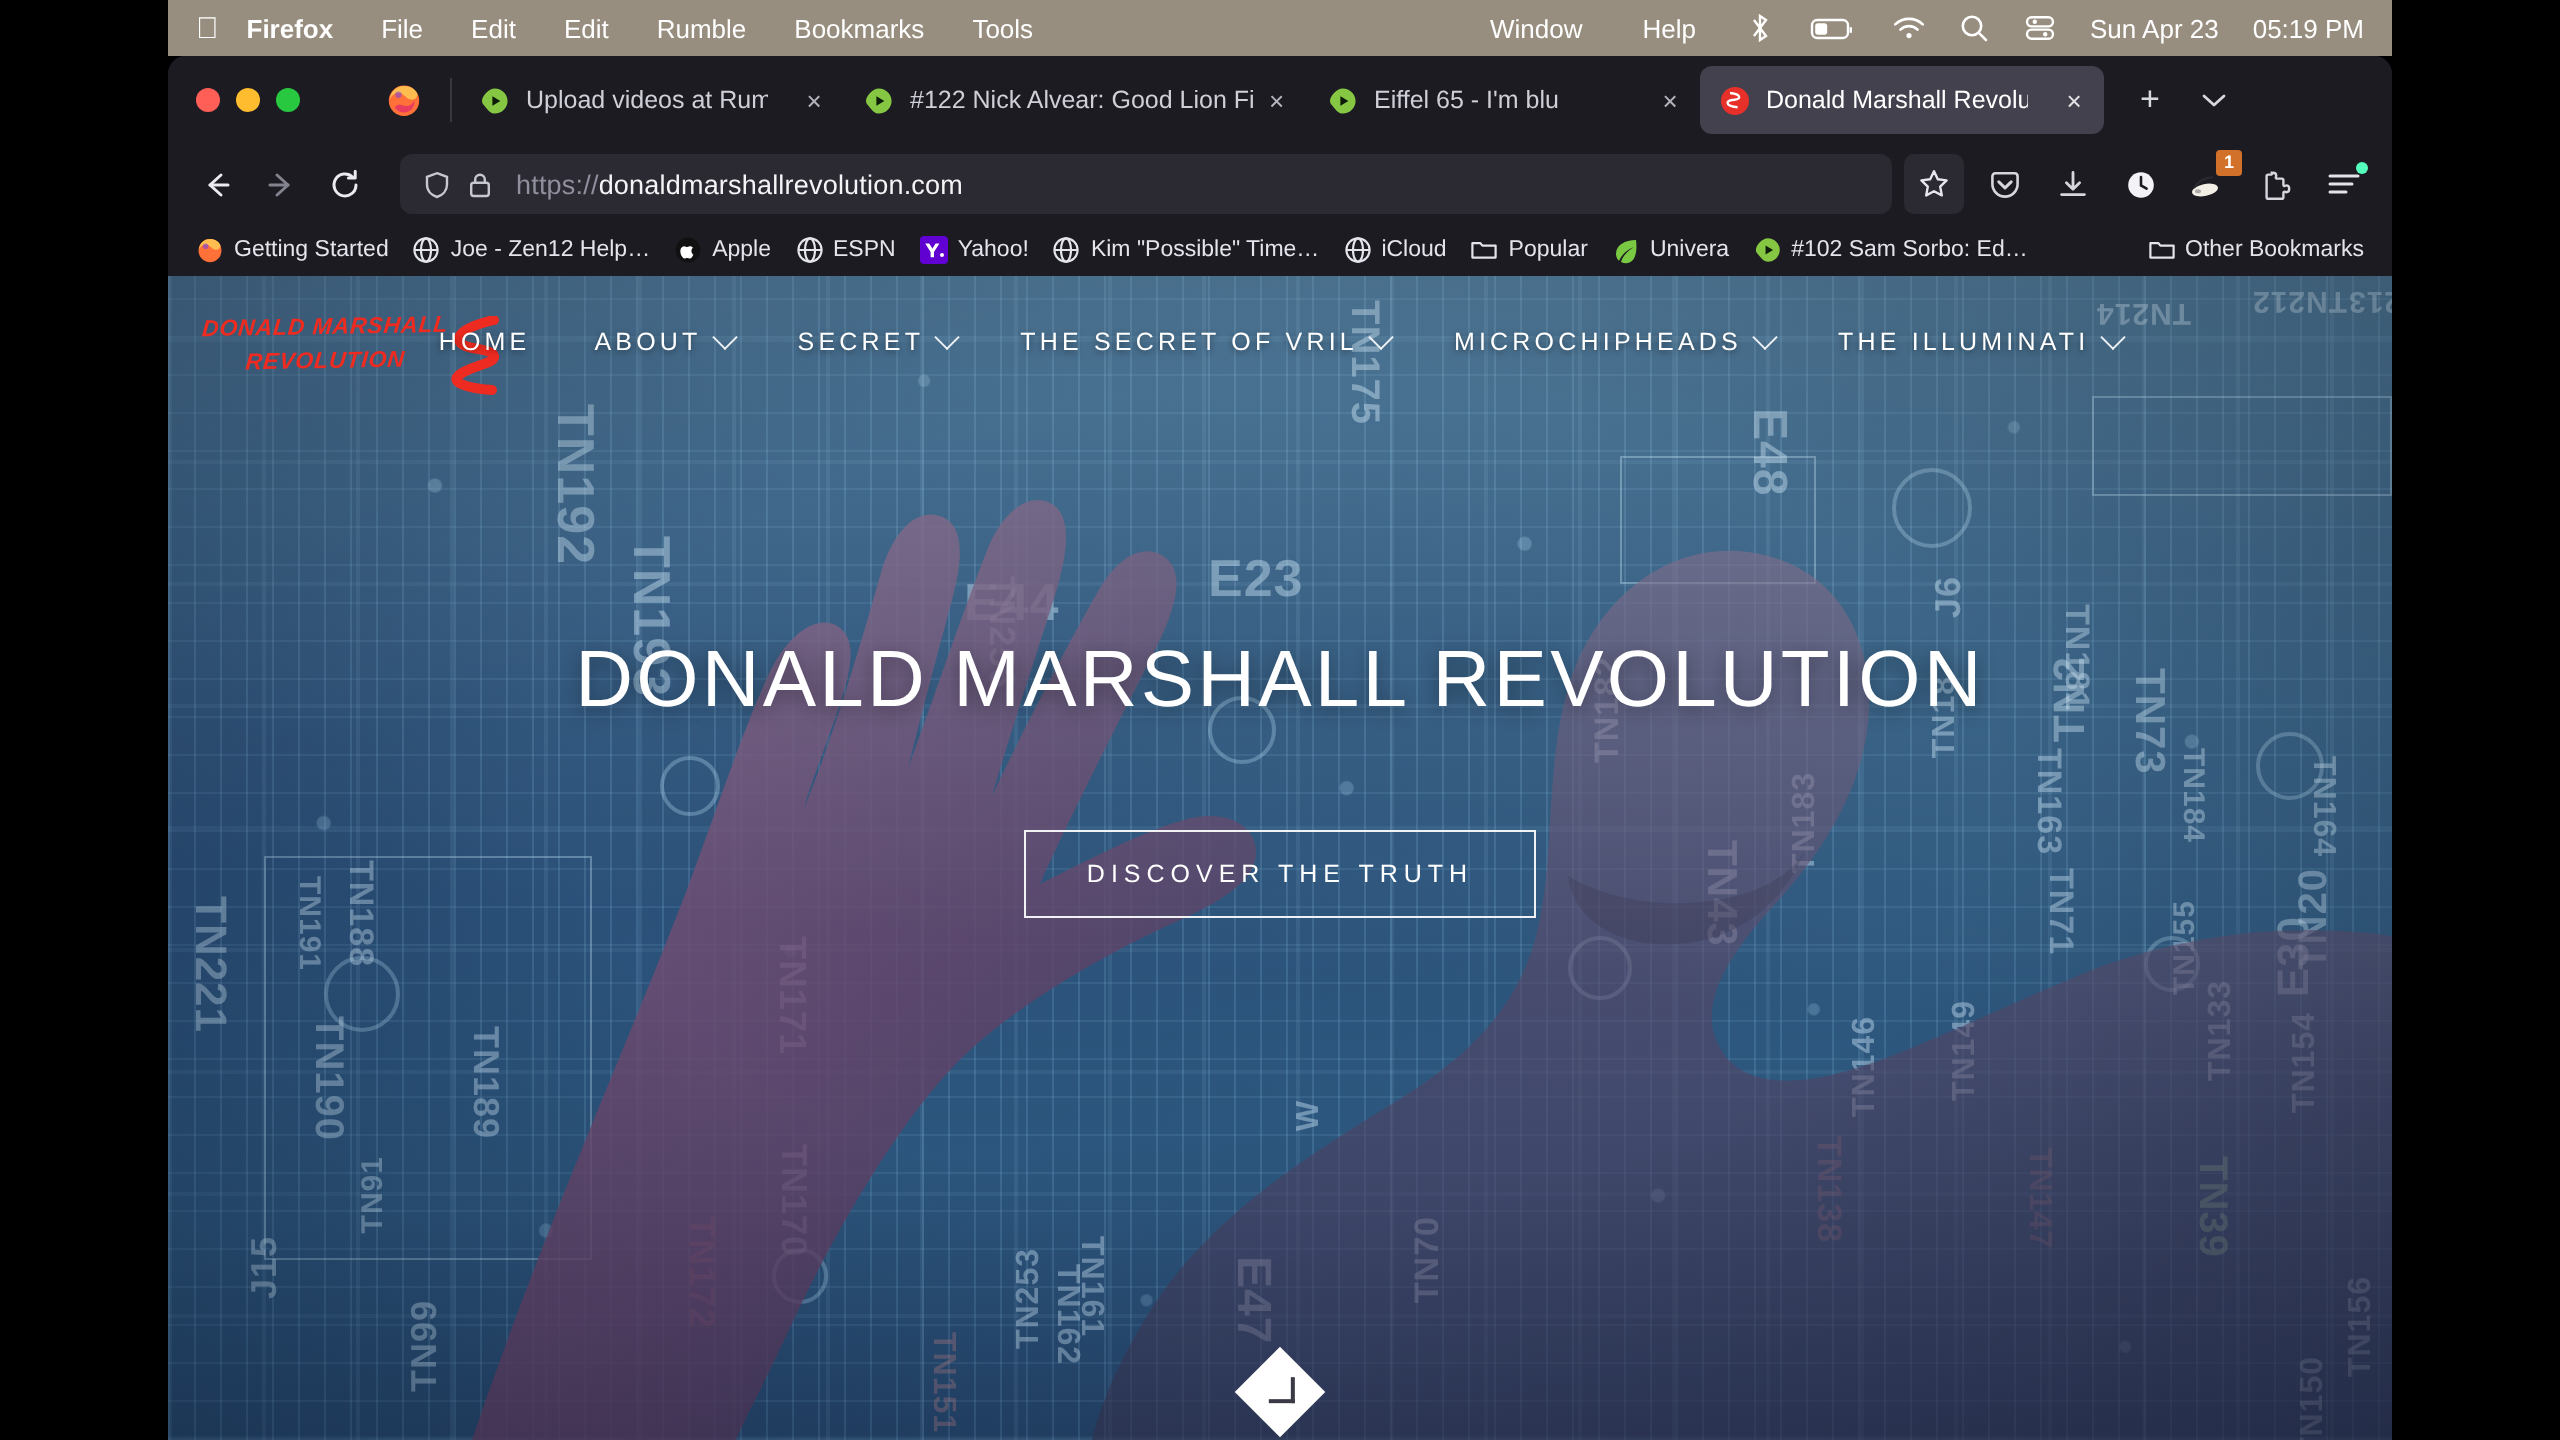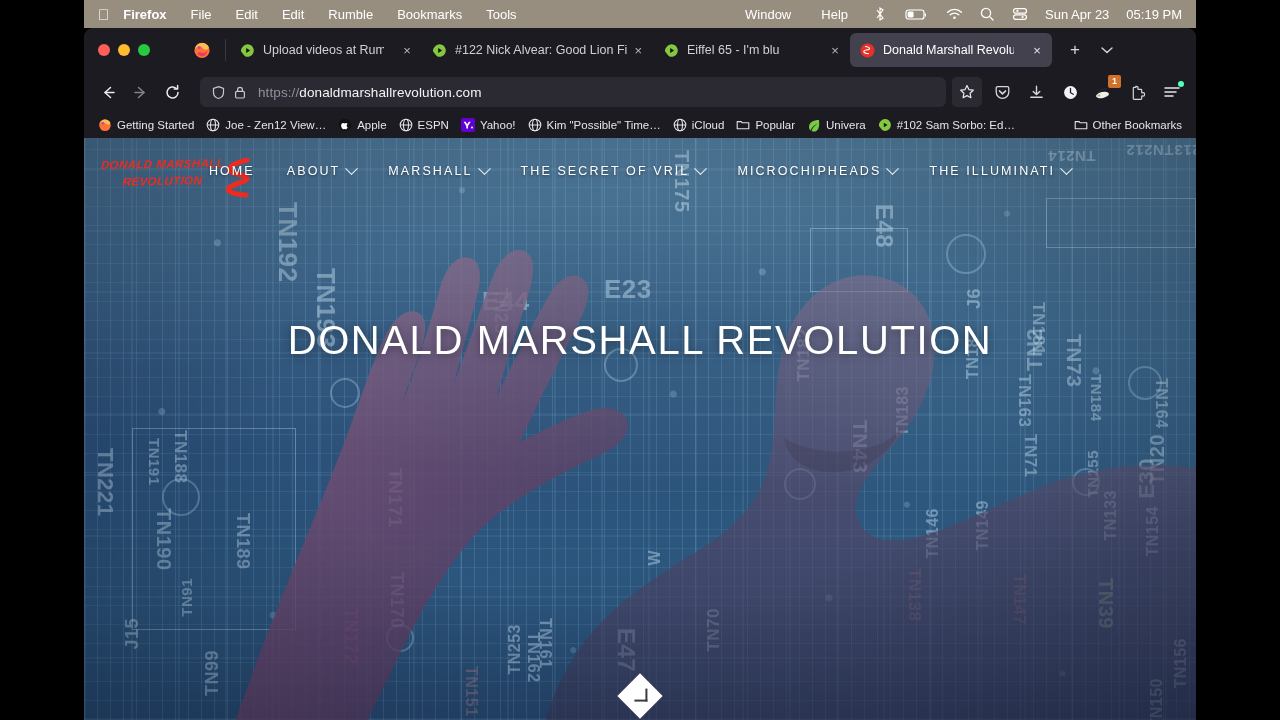--- a/index.html
+++ b/index.html
@@ -351,21 +351,21 @@
         <span>Getting Started</span>
       </div>
       <div class="bm">
         <span class="bi">
           <svg width="14" height="14" viewBox="0 0 14 14">
               <circle cx="7" cy="7" r="5.8" fill="none" stroke="#e4e4ec" stroke-width="1.1"></circle>
               <ellipse cx="7" cy="7" rx="2.5" ry="5.8" fill="none" stroke="#e4e4ec" stroke-width="1.1"></ellipse>
               <path d="M1.4 7h11.2" stroke="#e4e4ec" stroke-width="1.1"></path>
             </svg>
         </span>
-        <span>Joe - Zen12 View…</span>
+        <span>Joe - Zen12 Help…</span>
       </div>
       <div class="bm">
         <span class="bi">
           <svg width="14" height="14" viewBox="0 0 14 14">
               <circle cx="7" cy="7" r="6.2" fill="#111"></circle>
               <path d="M8.7 7.4c0-1 .8-1.5.8-1.5-.5-.7-1.2-.8-1.5-.8-.6-.1-1.2.4-1.5.4-.3 0-.8-.4-1.3-.4-.7 0-1.3.4-1.7 1-.7 1.3-.2 3.2.5 4.2.4.5.8 1 1.3 1 .5 0 .7-.3 1.3-.3.6 0 .8.3 1.3.3.6 0 .9-.5 1.3-1 .3-.5.5-1 .5-1-.1 0-1-.4-1-1.9z" fill="#fff"></path>
             </svg>
         </span>
         <span>Apple</span>
       </div>
@@ -577,40 +577,41 @@
 
         <div class="sitenav">
           <span class="navitem">
             <span>HOME</span>
           </span>
           <span class="navitem">
             <span>ABOUT</span>
             <span class="caret"></span>
           </span>
           <span class="navitem">
-            <span>MARSHALL</span>
+            <span>SECRET</span>
             <span class="caret"></span>
           </span>
           <span class="navitem">
             <span>THE SECRET OF VRIL</span>
             <span class="caret"></span>
           </span>
           <span class="navitem">
             <span>MICROCHIPHEADS</span>
             <span class="caret"></span>
           </span>
           <span class="navitem">
             <span>THE ILLUMINATI</span>
             <span class="caret"></span>
           </span>
         </div>
       </div>
 
       <div class="hero">
         <div class="herotitle">DONALD MARSHALL REVOLUTION</div>
+        <div class="herobtn">DISCOVER THE TRUTH</div>
       </div>
 
       <div class="scroller">
         <i></i>
       </div>
     </div>
   </div>
 </div>
 
 </body></html>

